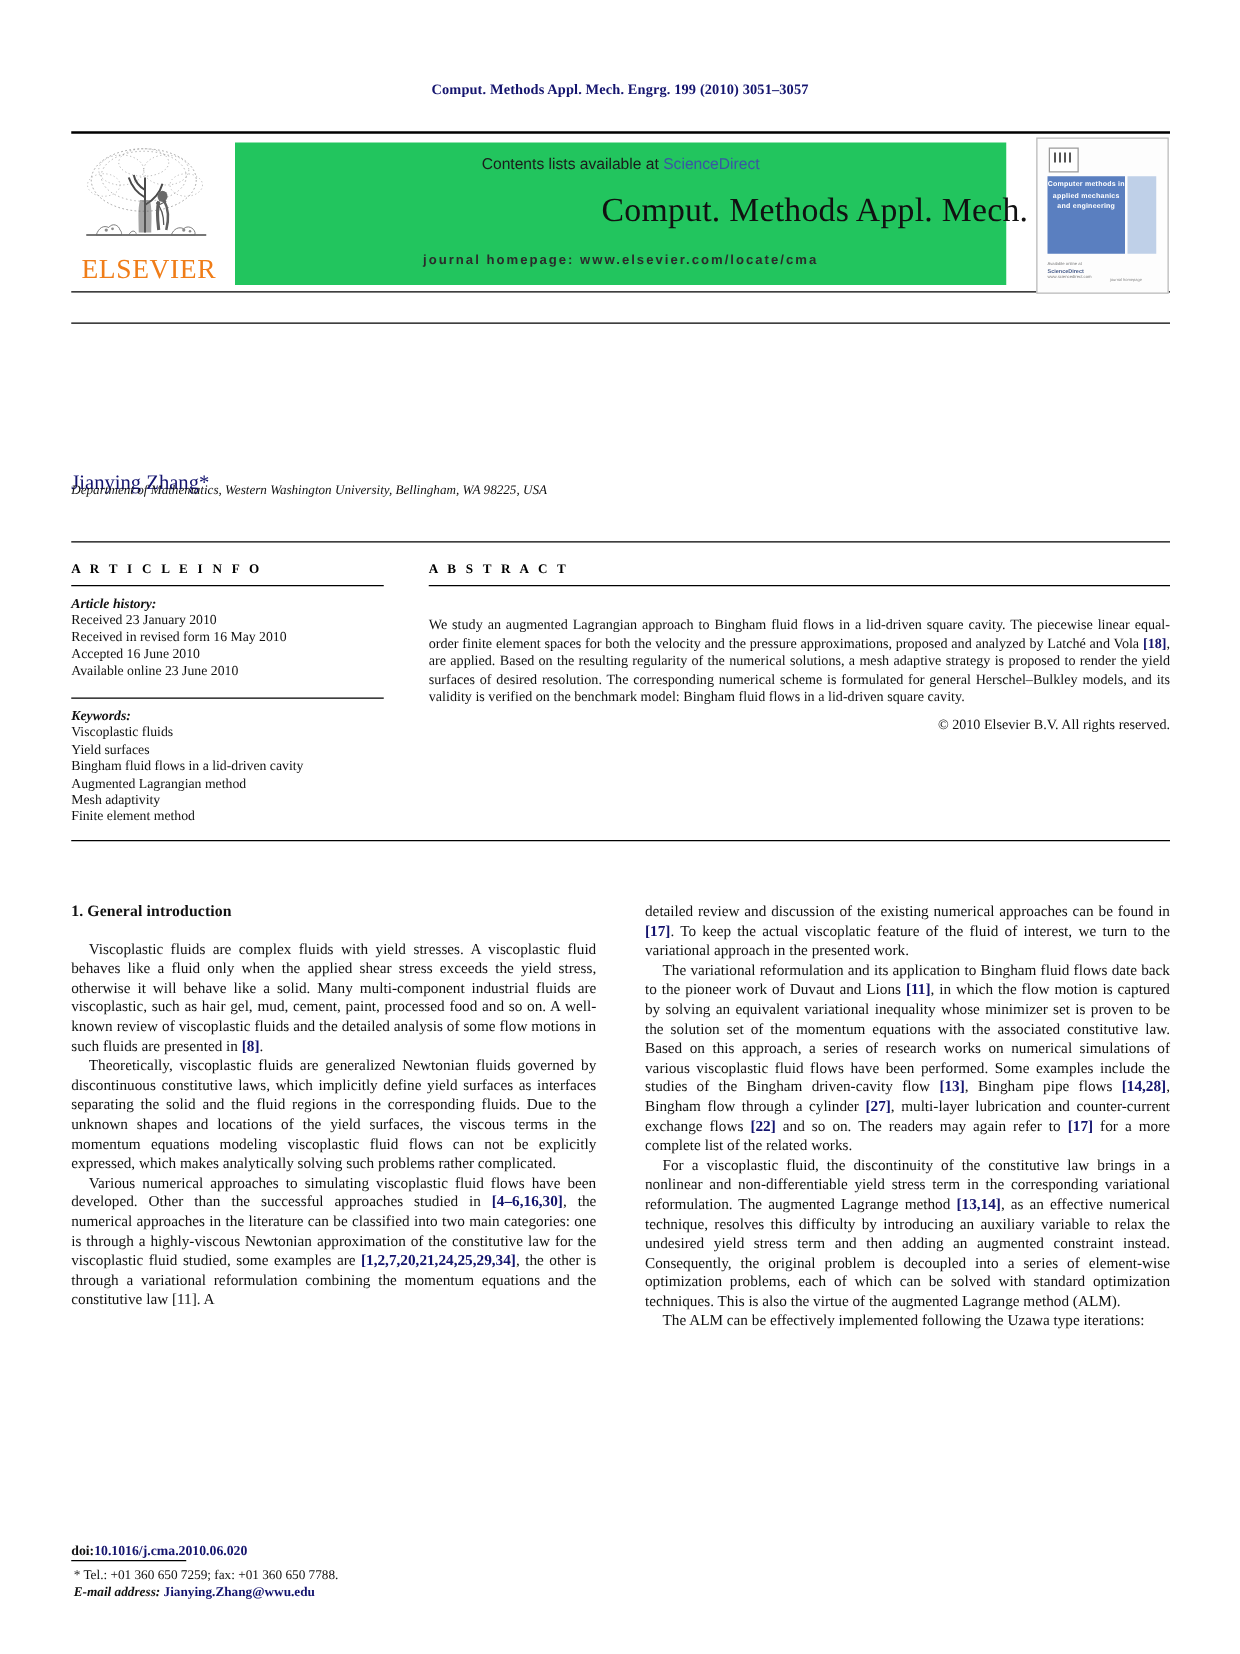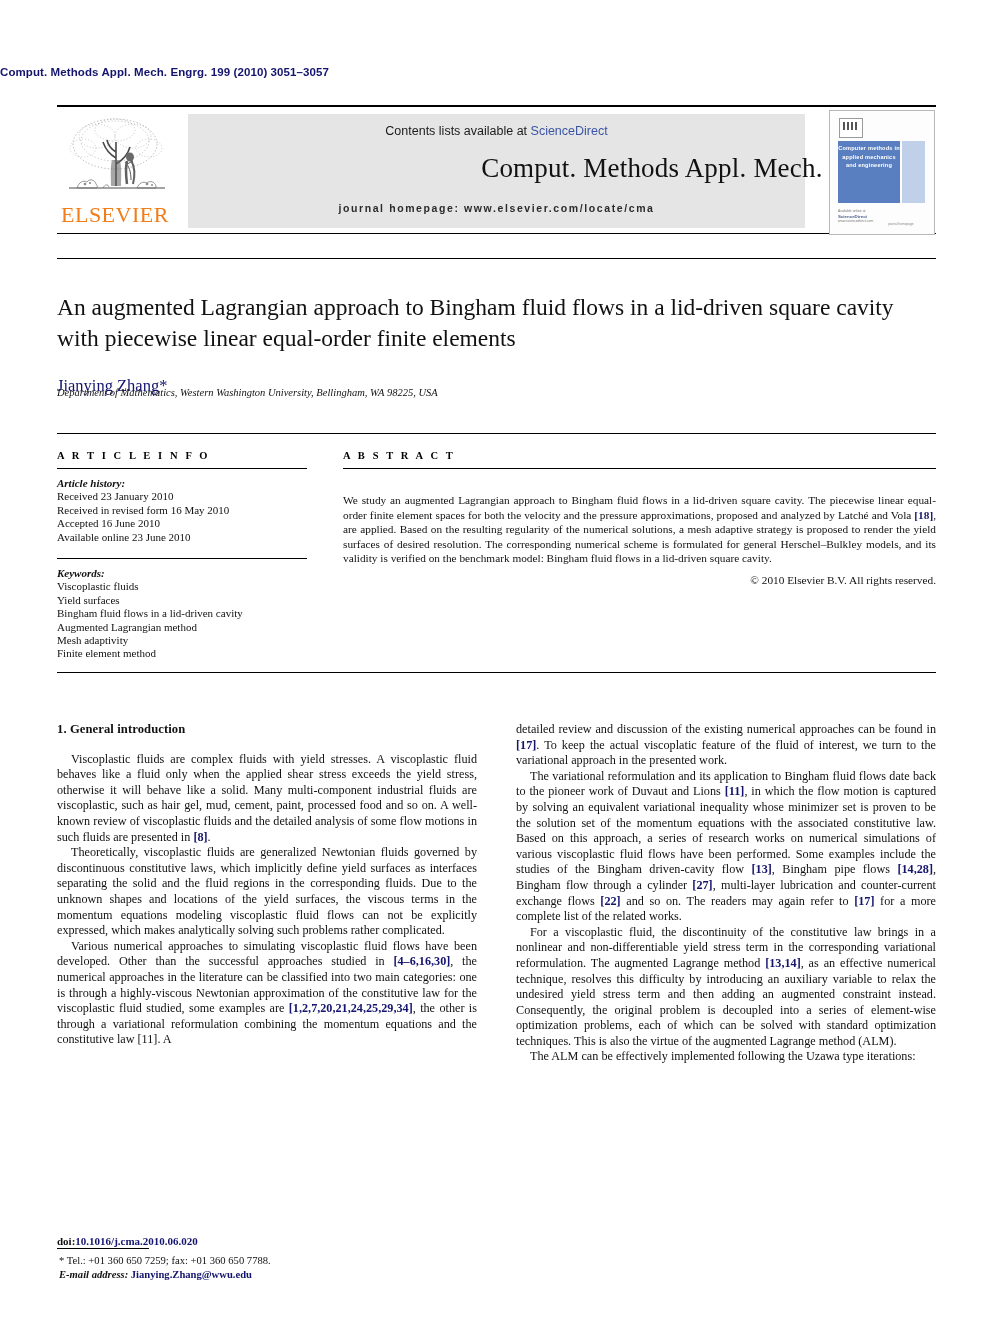--- a/index.html
+++ b/index.html
@@ -21,21 +21,22 @@
     width: 992px;
     height: 1323px;
     background: #fff;
   }
 
   
   .running-head {
     position: absolute;
     left: 0; top: 66px;
     width: 992px;
-    font-family: Liberation Sans, sans-serif;
+    text-align: center;
+    font-family: Liberation Serif, serif;
     font-weight: bold;
     font-size: 11.5px;
     color: #14146e;
     letter-spacing: .1px;
   }
 
   
   .masthead {
     position: absolute;
     left: 57px; top: 105px;
@@ -66,34 +67,34 @@
     position: absolute;
     left: 2px; top: 0;
     width: 108px;
     height: 88px;
     overflow: hidden;
   }
   .elsevier-word {
     position: absolute;
     left: 0; top: 88px;
     width: 112px;
-    text-align: left;
+    text-align: right;
     font-family: "Liberation Serif", serif;
     font-size: 22px;
     font-weight: normal;
     letter-spacing: .5px;
     color: #F07D18;
     line-height: 26px;
   }
   .journal-band {
     position: absolute;
     left: 131px; top: 9px;
     width: 617px;
     height: 114px;
-    background: #e5e5e5;
+    background: #22c55e;
   }
   .contents-line {
     position: absolute;
     left: 0; top: 10px;
     width: 617px;
     text-align: center;
     font-family: "Liberation Sans", sans-serif;
     font-size: 12.5px;
     color: #1b1b1b;
   }
@@ -419,21 +420,20 @@
       <div class="cover-bottom">
         <div>Available online at</div>
         <div class="sd-b">ScienceDirect</div>
         <div>www.sciencedirect.com</div>
       </div>
       <div class="cover-right-note">journal homepage</div>
     </div>
   </div>
 
   <div class="title-rule"></div>
-  <div class="art-title">An augmented Lagrangian approach to Bingham fluid flows in a lid-driven square cavity with piecewise linear equal-order finite elements</div>
   <div class="authors">Jianying Zhang*</div>
   <div class="affil">Department of Mathematics, Western Washington University, Bellingham, WA 98225, USA</div>
 
   <div class="info-rule-top"></div>
 
   <div class="col-left-info">
     <div class="sec-head">A R T I C L E   I N F O</div>
     <div class="thin-rule"></div>
     <div class="hist-block">
       <div class="hist-head">Article history:</div>

